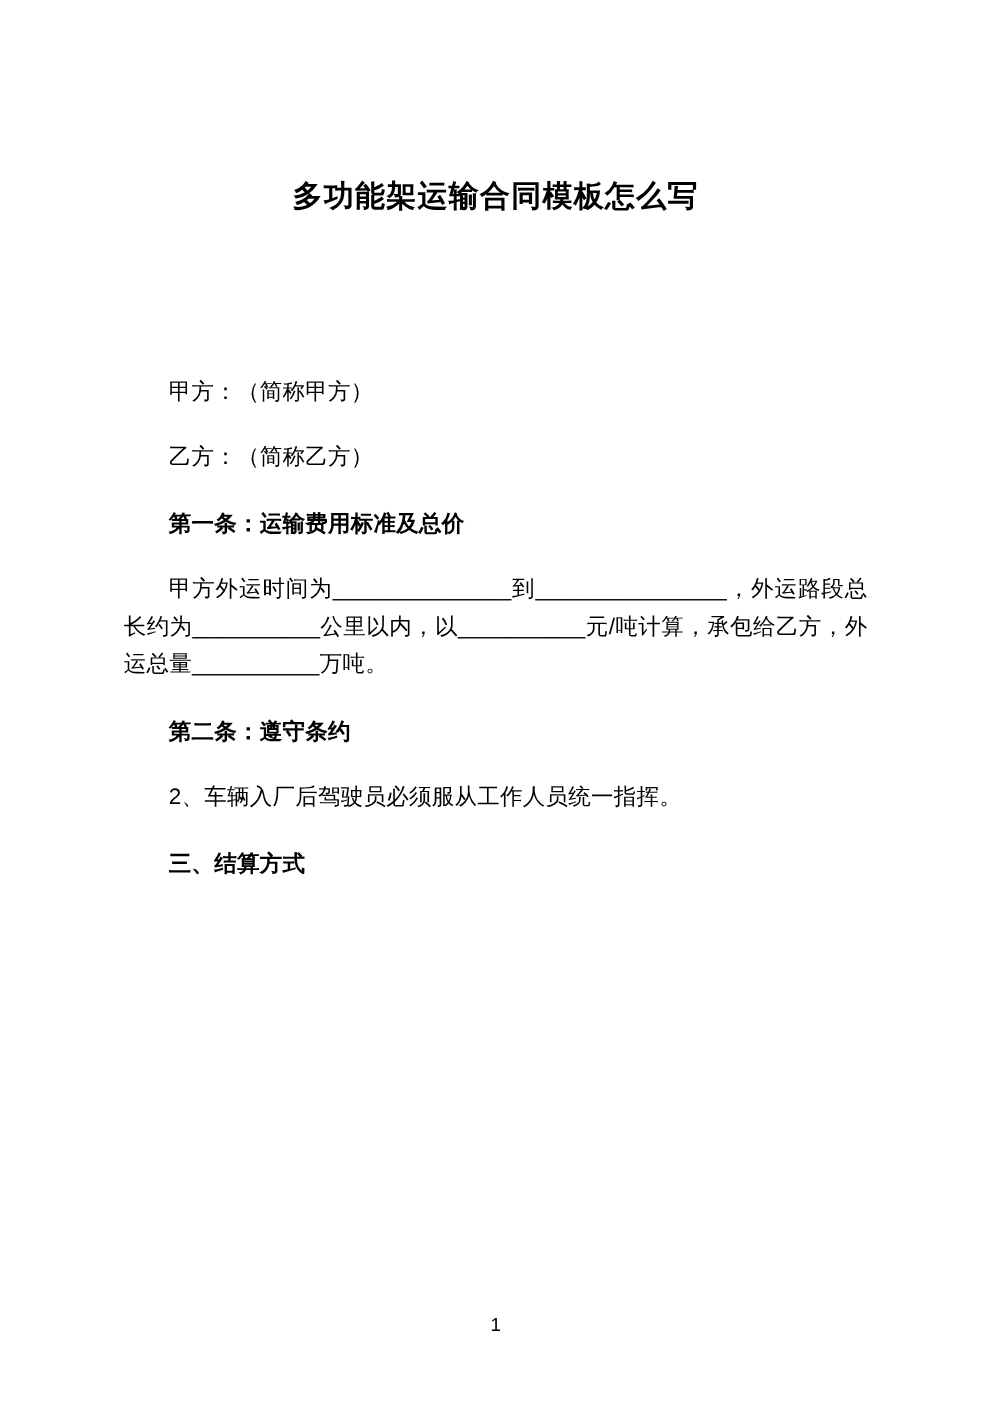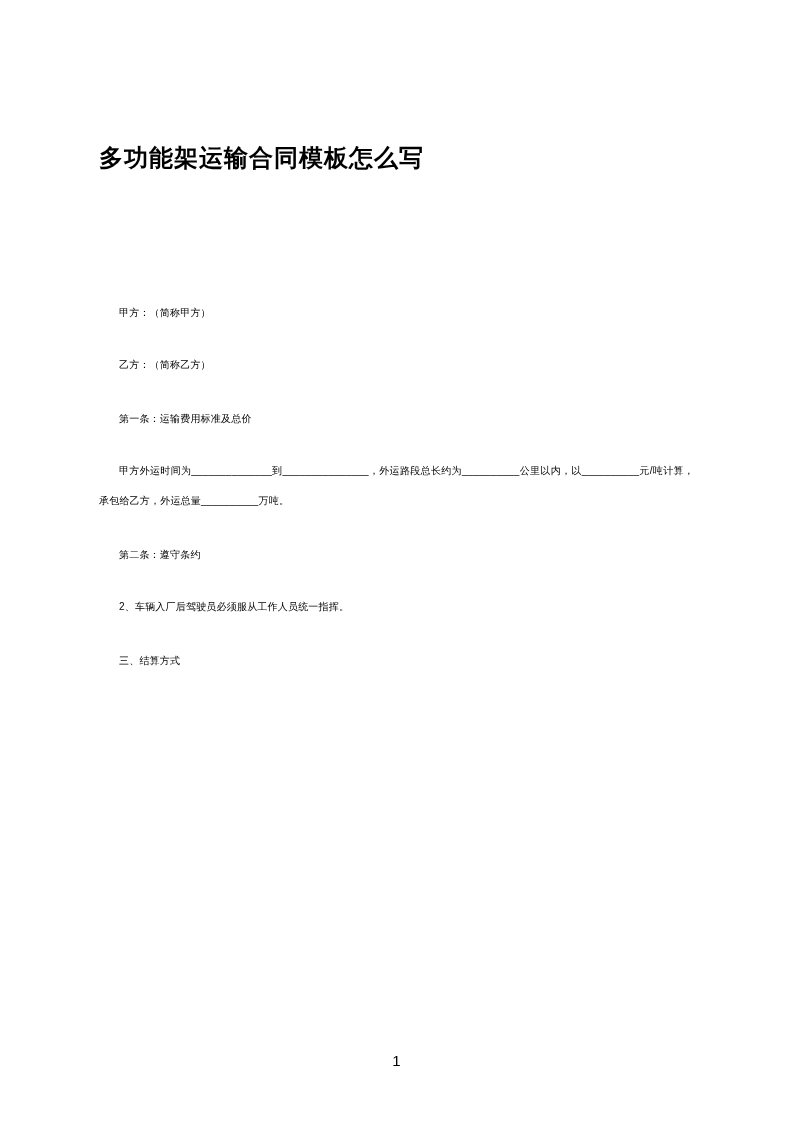--- a/index.html
+++ b/index.html
@@ -20,34 +20,34 @@
   }
   .content {
     box-sizing: border-box;
     padding: 145px 99px 0 99px;
   }
   .doc-title {
     margin: 0 0 127px 0;
     font-size: 24px;
     line-height: 26px;
     font-weight: 700;
-    text-align: left;
+    text-align: center;
     letter-spacing: 1px;
   }
   .para {
     margin: 22px 0;
-    font-size: 10px;
+    font-size: 18px;
     line-height: 30px;
     text-align: justify;
     text-indent: 2em;
     word-break: break-all;
     letter-spacing: 0.2px;
   }
   .para.bold {
-    font-weight: 400;
+    font-weight: 700;
     margin-top: 24px;
   }
   .page-number {
     position: absolute;
     left: 0;
     right: 0;
     bottom: 52px;
     text-align: center;
     font-size: 15px;
     line-height: 18px;

